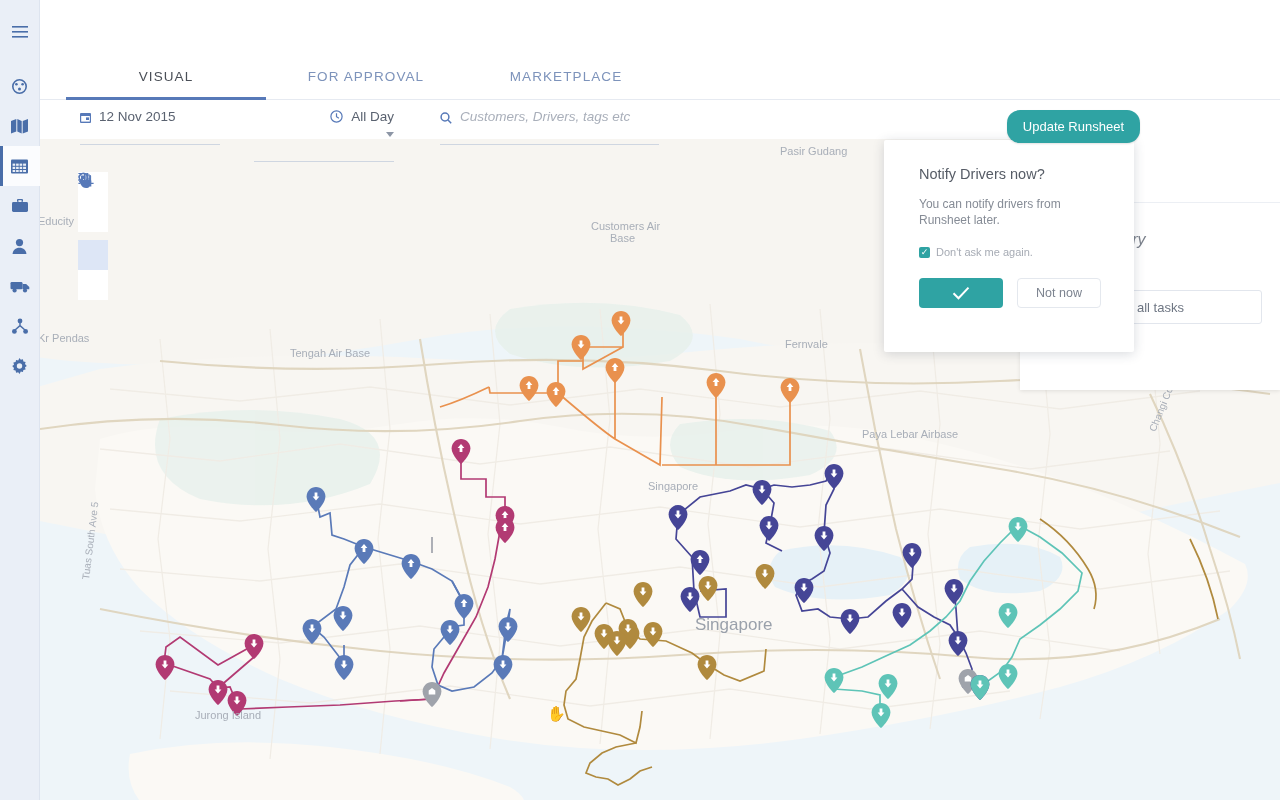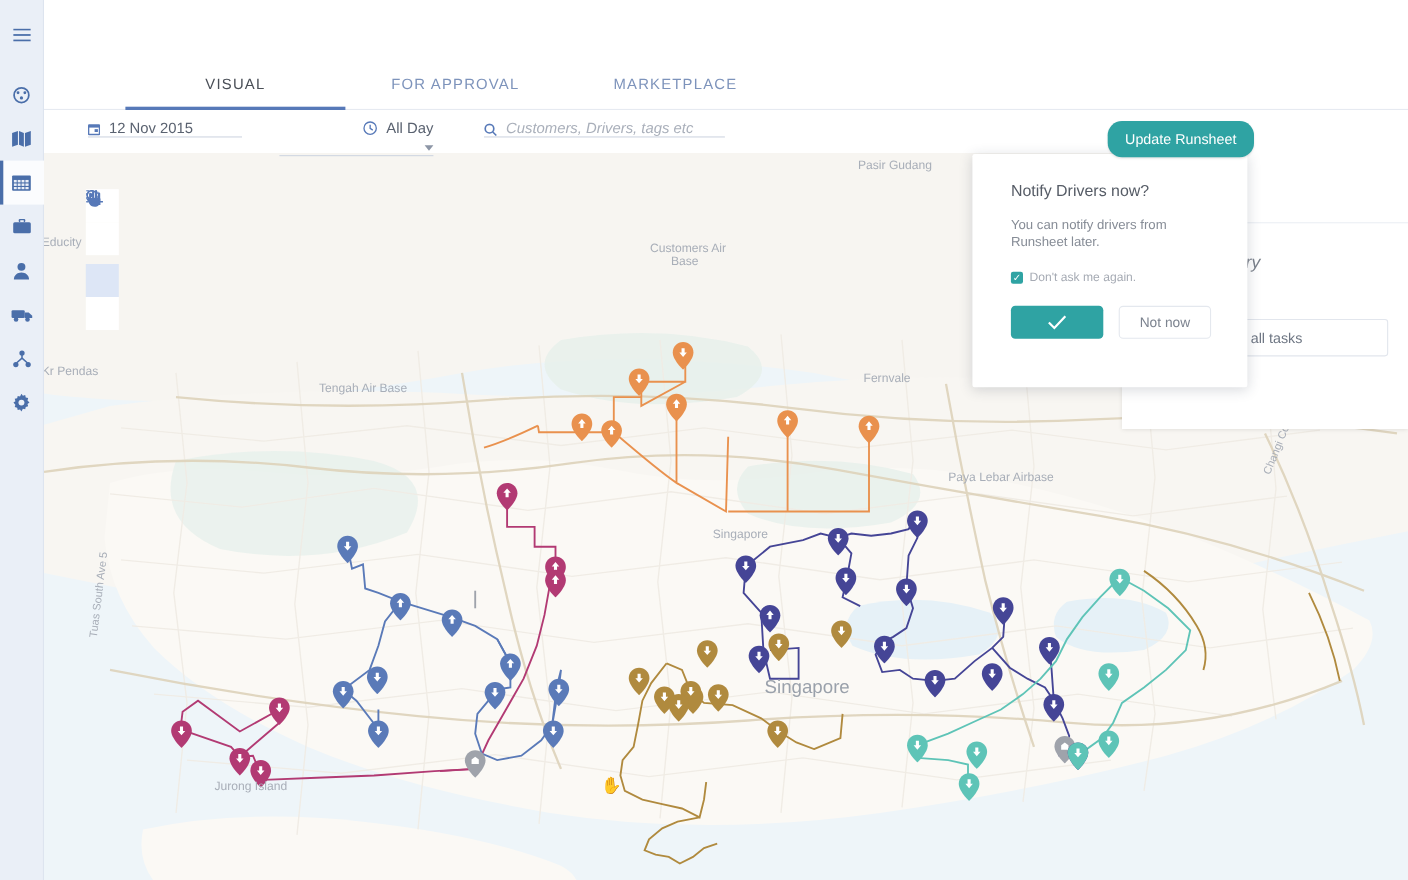--- a/index.html
+++ b/index.html
@@ -50,41 +50,41 @@
     position: absolute; right: 20px; top: 0; height: 49px;
     display: flex; align-items: center; gap: 22px;
   }
   .bell { color: #c0564f; }
   .user-name { font-size: 13px; color: #8a8f99; }
 
   
   .tabs {
     position: absolute; left: 40px; top: 49px; right: 0; height: 51px;
     background: #fff; border-bottom: 1px solid #e6eaf1;
-    display: flex; align-items: flex-start; padding-left: 74px;
+    display: flex; align-items: flex-start; padding-left: 26px;
   }
   .tab {
     width: 200px; text-align: center; font-size: 13.5px;
     letter-spacing: 1.1px; color: #7d93bb; padding-top: 20px;
     height: 51px; position: relative; cursor: pointer;
   }
   .tab.active { color: #4a4f57; }
   .tab.active::after {
     content: ""; position: absolute; left: 0; right: 0; bottom: 0;
     height: 3px; background: #5779b8;
   }
 
   
   .toolbar {
     position: absolute; left: 40px; top: 100px; right: 0; height: 39px;
     background: #fff; z-index: 29;
   }
   .tb-field {
     position: absolute; top: 9px; display: flex; align-items: flex-end;
-    gap: 8px; border-bottom: 1px solid #cfd6e1; padding-bottom: 0;
+    gap: 8px; border-bottom: 1px solid #cfd6e1; padding-bottom: 20px;
   }
   .tb-field .ic { color: #5779b8; display: flex; align-items: center; }
   .tb-field .txt { font-size: 13.5px; color: #5a6270; line-height: 15px; }
   .tb-field .txt.ph { color: #a9afba; font-style: italic; }
   #f-date { left: 40px; width: 140px; }
   #f-time { left: 214px; width: 140px; justify-content: space-between; flex-direction: column; }
   #f-time .left { display: flex; gap: 8px; align-items: center; }
   #f-search { left: 400px; width: 219px; }
   .caret {
     width: 0; height: 0; border-left: 4px solid transparent;

